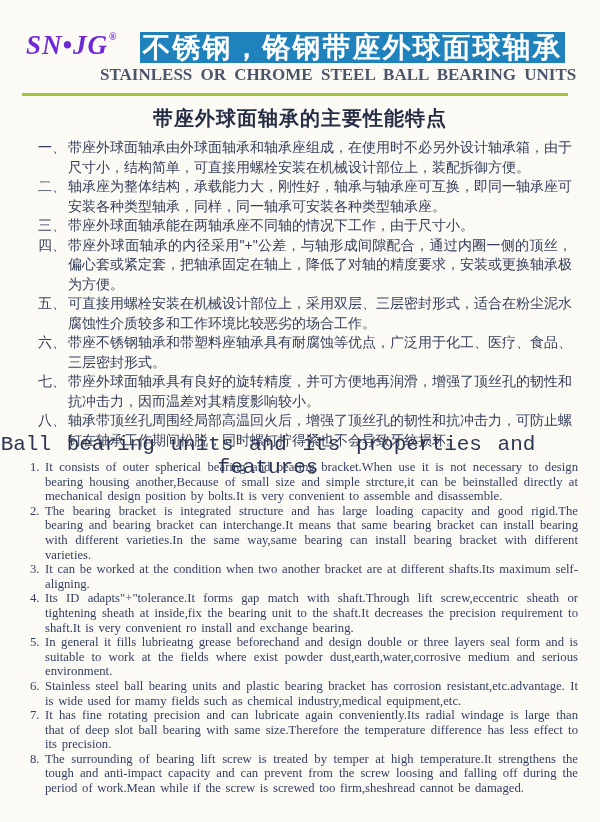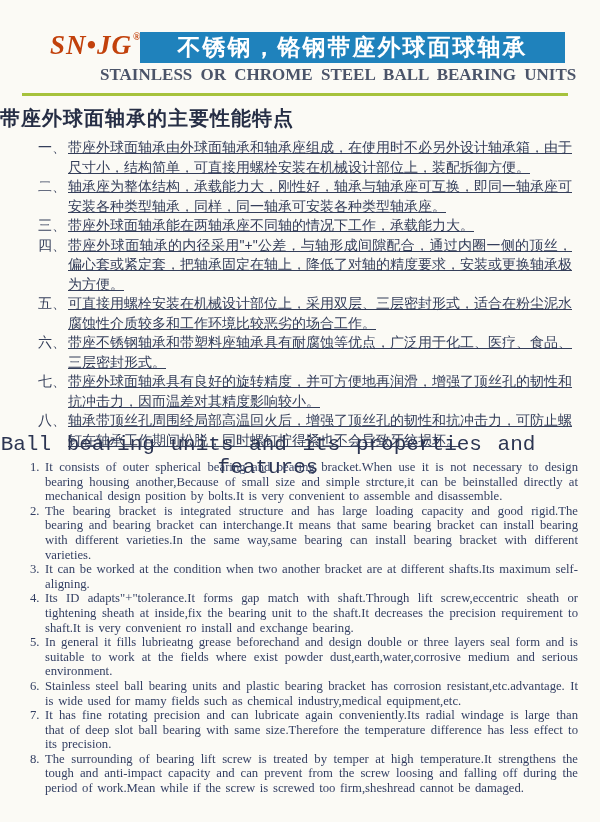--- a/index.html
+++ b/index.html
@@ -11,62 +11,61 @@
     position: relative;
     overflow: hidden;
   }
   .page { position: absolute; inset: 0; }
 
   
   .logo {
     position: absolute; left: 26px; top: 30px;
     font-family: "Liberation Serif", serif;
     font-style: italic; font-weight: bold;
-    font-size: 27px; color: #c2410c; letter-spacing: 1px;
+    font-size: 27px; color: #6d28d9; letter-spacing: 1px;
     white-space: nowrap;
-    margin-left: 24px;
   }
   .logo .reg {
     font-size: 10px; vertical-align: super; font-style: normal;
     position: relative; top: -4px; left: 1px;
   }
   .banner {
     position: absolute; left: 140px; top: 32px; width: 425px; height: 31px;
     background: #1f82bc;
     display: flex; align-items: center; justify-content: center;
   }
   .banner-text {
-    color: #ffffff; font-size: 23px; font-weight: bold;
+    color: #ffffff; font-size: 28px; font-weight: bold;
     letter-spacing: 2px; white-space: nowrap;
   }
   .subtitle {
     position: absolute; left: 100px; top: 65px; width: 472px;
     text-align: right;
     font-family: "Liberation Serif", serif;
     font-weight: bold; font-size: 17px; color: #4b5469;
     word-spacing: 4px; white-space: nowrap;
   }
   .rule {
     position: absolute; left: 22px; top: 93px; width: 546px; height: 3px;
     background: #a6c23c;
   }
 
   
   .cn-title {
     position: absolute; left: 0; top: 105px; width: 600px;
-    text-align: left; font-size: 20px; font-weight: bold;
+    text-align: center; font-size: 20px; font-weight: bold;
     color: #262e45; letter-spacing: 1px;
   }
   .cn-list {
     position: absolute; left: 38px; top: 138px; width: 534px;
     font-size: 14px; line-height: 19.5px; color: #343e5a;
   }
   .cn-item { display: flex; }
   .cn-item .num { width: 30px; flex: 0 0 30px; }
-  .cn-item .txt { flex: 1; text-align: justify; text-decoration: underline; }
+  .cn-item .txt { flex: 1; text-align: justify; }
 
   
   .en-title {
     position: absolute; left: 0; top: 433px; width: 536px;
     text-align: center;
     font-family: Liberation Mono, monospace;
     font-size: 21px; color: #2c3552; word-spacing: 3px;
   }
   .en-list {
     position: absolute; left: 30px; top: 460px; width: 548px;
@@ -101,21 +100,21 @@
     <div class="cn-item">
       <span class="num">一、</span>
       <span class="txt">带座外球面轴承由外球面轴承和轴承座组成，在使用时不必另外设计轴承箱，由于尺寸小，结构简单，可直接用螺栓安装在机械设计部位上，装配拆御方便。</span>
     </div>
     <div class="cn-item">
       <span class="num">二、</span>
       <span class="txt">轴承座为整体结构，承载能力大，刚性好，轴承与轴承座可互换，即同一轴承座可安装各种类型轴承，同样，同一轴承可安装各种类型轴承座。</span>
     </div>
     <div class="cn-item">
       <span class="num">三、</span>
-      <span class="txt">带座外球面轴承能在两轴承座不同轴的情况下工作，承载能力大。</span>
+      <span class="txt">带座外球面轴承能在两轴承座不同轴的情况下工作，由于尺寸小。</span>
     </div>
     <div class="cn-item">
       <span class="num">四、</span>
       <span class="txt">带座外球面轴承的内径采用"+"公差，与轴形成间隙配合，通过内圈一侧的顶丝，偏心套或紧定套，把轴承固定在轴上，降低了对轴的精度要求，安装或更换轴承极为方便。</span>
     </div>
     <div class="cn-item">
       <span class="num">五、</span>
       <span class="txt">可直接用螺栓安装在机械设计部位上，采用双层、三层密封形式，适合在粉尘泥水腐蚀性介质较多和工作环境比较恶劣的场合工作。</span>
     </div>
     <div class="cn-item">

